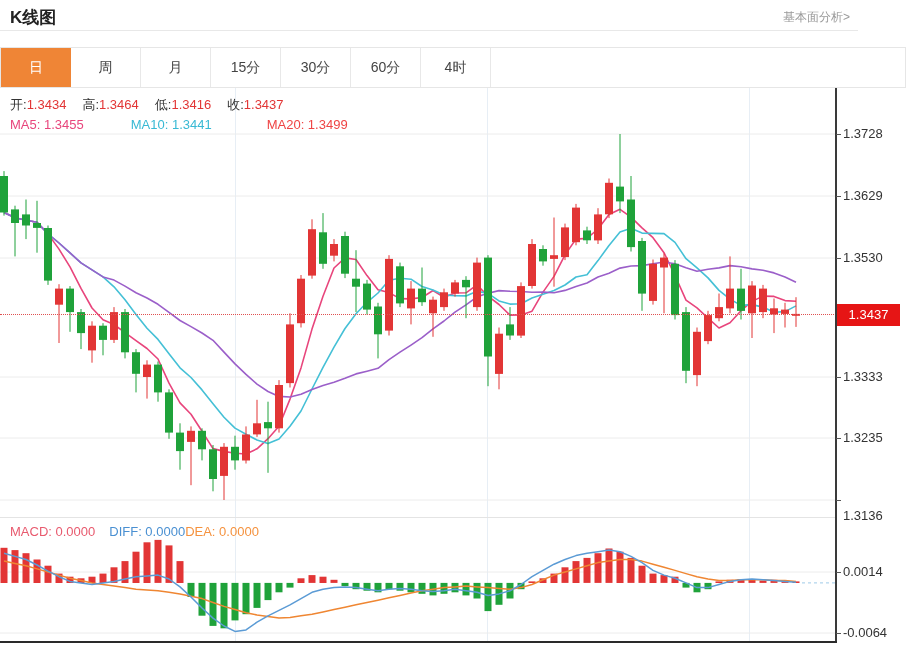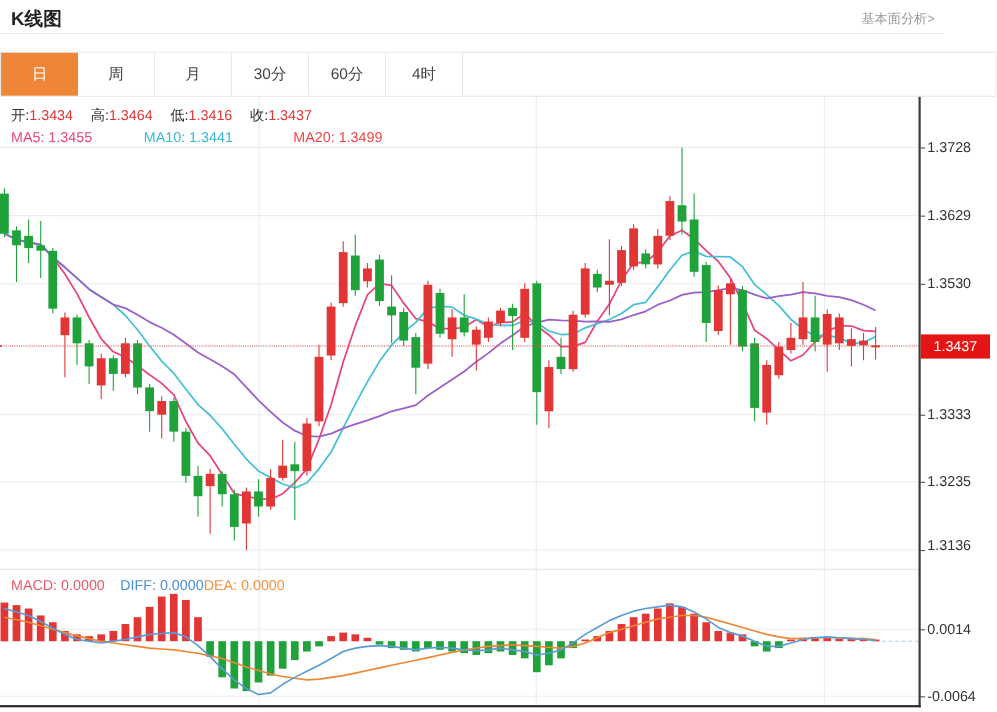--- a/index.html
+++ b/index.html
@@ -52,20 +52,21 @@
 
   <div class="page-header">
     <div class="page-title">K线图</div>
     <a class="header-link">基本面分析&gt;</a>
   </div>
 
   <div class="tabbar">
     <div class="tab active">日</div>
     <div class="tab">周</div>
     <div class="tab">月</div>
+    <div class="tab">15分</div>
     <div class="tab">30分</div>
     <div class="tab">60分</div>
     <div class="tab">4时</div>
   </div>
 
   <div class="ohlc-row">
     <span class="lbl">开:</span><span class="val">1.3434</span><span class="lbl">高:</span><span class="val">1.3464</span><span class="lbl">低:</span><span class="val">1.3416</span><span class="lbl">收:</span><span class="val">1.3437</span>
   </div>
 
   <div class="ma-row">
@@ -332,17 +333,17 @@
   <div class="ytick" style="top:438px"></div>
   <div class="ytick" style="top:500px"></div>
   <div class="ytick" style="top:572px"></div>
   <div class="ytick" style="top:633px"></div>
 
   <div class="ylab" style="top:126px">1.3728</div>
   <div class="ylab" style="top:188px">1.3629</div>
   <div class="ylab" style="top:250px">1.3530</div>
   <div class="ylab" style="top:369px">1.3333</div>
   <div class="ylab" style="top:430px">1.3235</div>
-  <div class="ylab" style="top:488px">1.3136</div>
+  <div class="ylab" style="top:508px">1.3136</div>
   <div class="ylab" style="top:564px">0.0014</div>
   <div class="ylab" style="top:625px">-0.0064</div>
 
 </div>
 
 </body></html>

